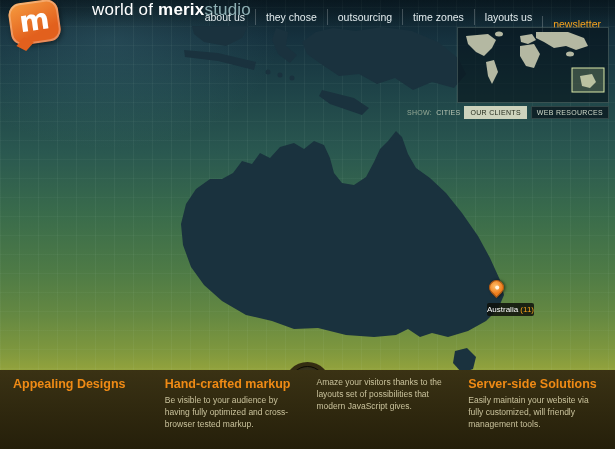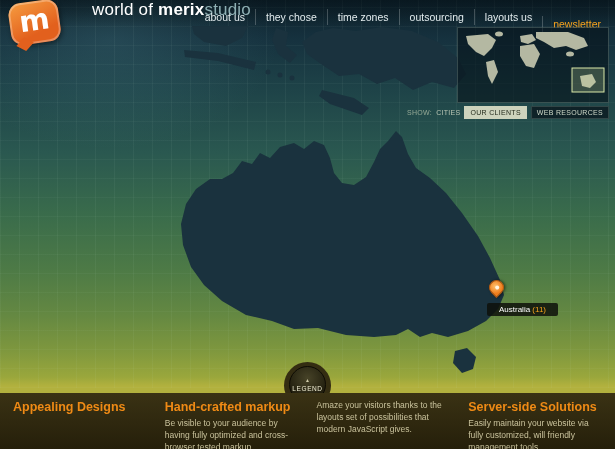--- a/index.html
+++ b/index.html
@@ -101,41 +101,41 @@
     box-shadow:1px 1px 3px rgba(0,0,0,0.5);
     cursor:pointer;
   }
   .pin .dot {
     position:absolute; left:4.5px; top:4.5px; width:4px; height:4px;
     background:#fff6e4; border-radius:50%;
   }
   .pin-label {
     position:absolute; left:487px; top:303px;
     background:rgba(14,16,11,0.85); border-radius:2px;
-    padding:2px 12px; font-size:8px; color:#ffffff; white-space:nowrap;text-align:right;
+    padding:2px 0; font-size:8px; color:#ffffff; white-space:nowrap;text-align:right;
   }
   .pin-label .count { color:#f7a21c; }
   
   .legend-notch {
     position:absolute; left:284px; top:362px; width:47px; height:47px;
     border-radius:50%; background:#342d12;
   }
   .legend {
     position:absolute; left:289px; top:366px; width:37px; height:37px;
     border-radius:50%; cursor:pointer;
     background:radial-gradient(circle at 50% 32%, #474328, #1d1a0b 78%);
     border:1px solid #0d0b04;
     display:flex; flex-direction:column; align-items:center; justify-content:center;
     color:#efecd2;
   }
   .legend .arrow { font-size:5px; line-height:1; color:#cfc9a8; }
   .legend .lbl { font-size:6.5px; letter-spacing:0.6px; margin-top:2px; }
   
   .footer {
-    position:absolute; left:0; bottom:0; width:615px; height:56px;
+    position:absolute; left:0; bottom:0; width:615px; height:79px;
     background:linear-gradient(180deg,#3a3214,#251f0a);
   }
   .cols { display:flex; padding:7px 4px 0; }
   .col { width:25%; padding:0 9px; }
   .col h3 { font-size:12.5px; font-weight:bold; color:#ef8a15; margin-bottom:4px; }
   .col p { font-size:8.5px; line-height:1.4; color:#c9c29c; }
 </style>
 </head>
 <body>
 
@@ -175,22 +175,22 @@
     <span class="m">m</span>
   </div>
 </div>
 <div class="brand">
   <span>world of </span><span class="bold">merix</span><span class="light">studio</span>
 </div>
 
 <nav class="nav">
   <a>about us</a>
   <a>they chose</a>
+  <a>outsourcing</a>
   <a>time zones</a>
-  <a>outsourcing</a>
   <a>layouts us</a>
   <a class="hl">newsletter</a>
 </nav>
 
 <div class="minimap">
   <svg viewBox="0 0 150 74">
     <path class="land" d="M 8,8 L 30,6 L 38,12 L 34,20 L 26,28 L 18,24 L 10,16 Z"></path>
     <ellipse class="land" cx="41" cy="6" rx="4" ry="2.5"></ellipse>
     <path class="land" d="M 28,34 L 36,32 L 40,44 L 34,56 L 30,48 Z"></path>
     <path class="land" d="M 62,8 L 74,6 L 78,12 L 70,16 L 63,14 Z"></path>

